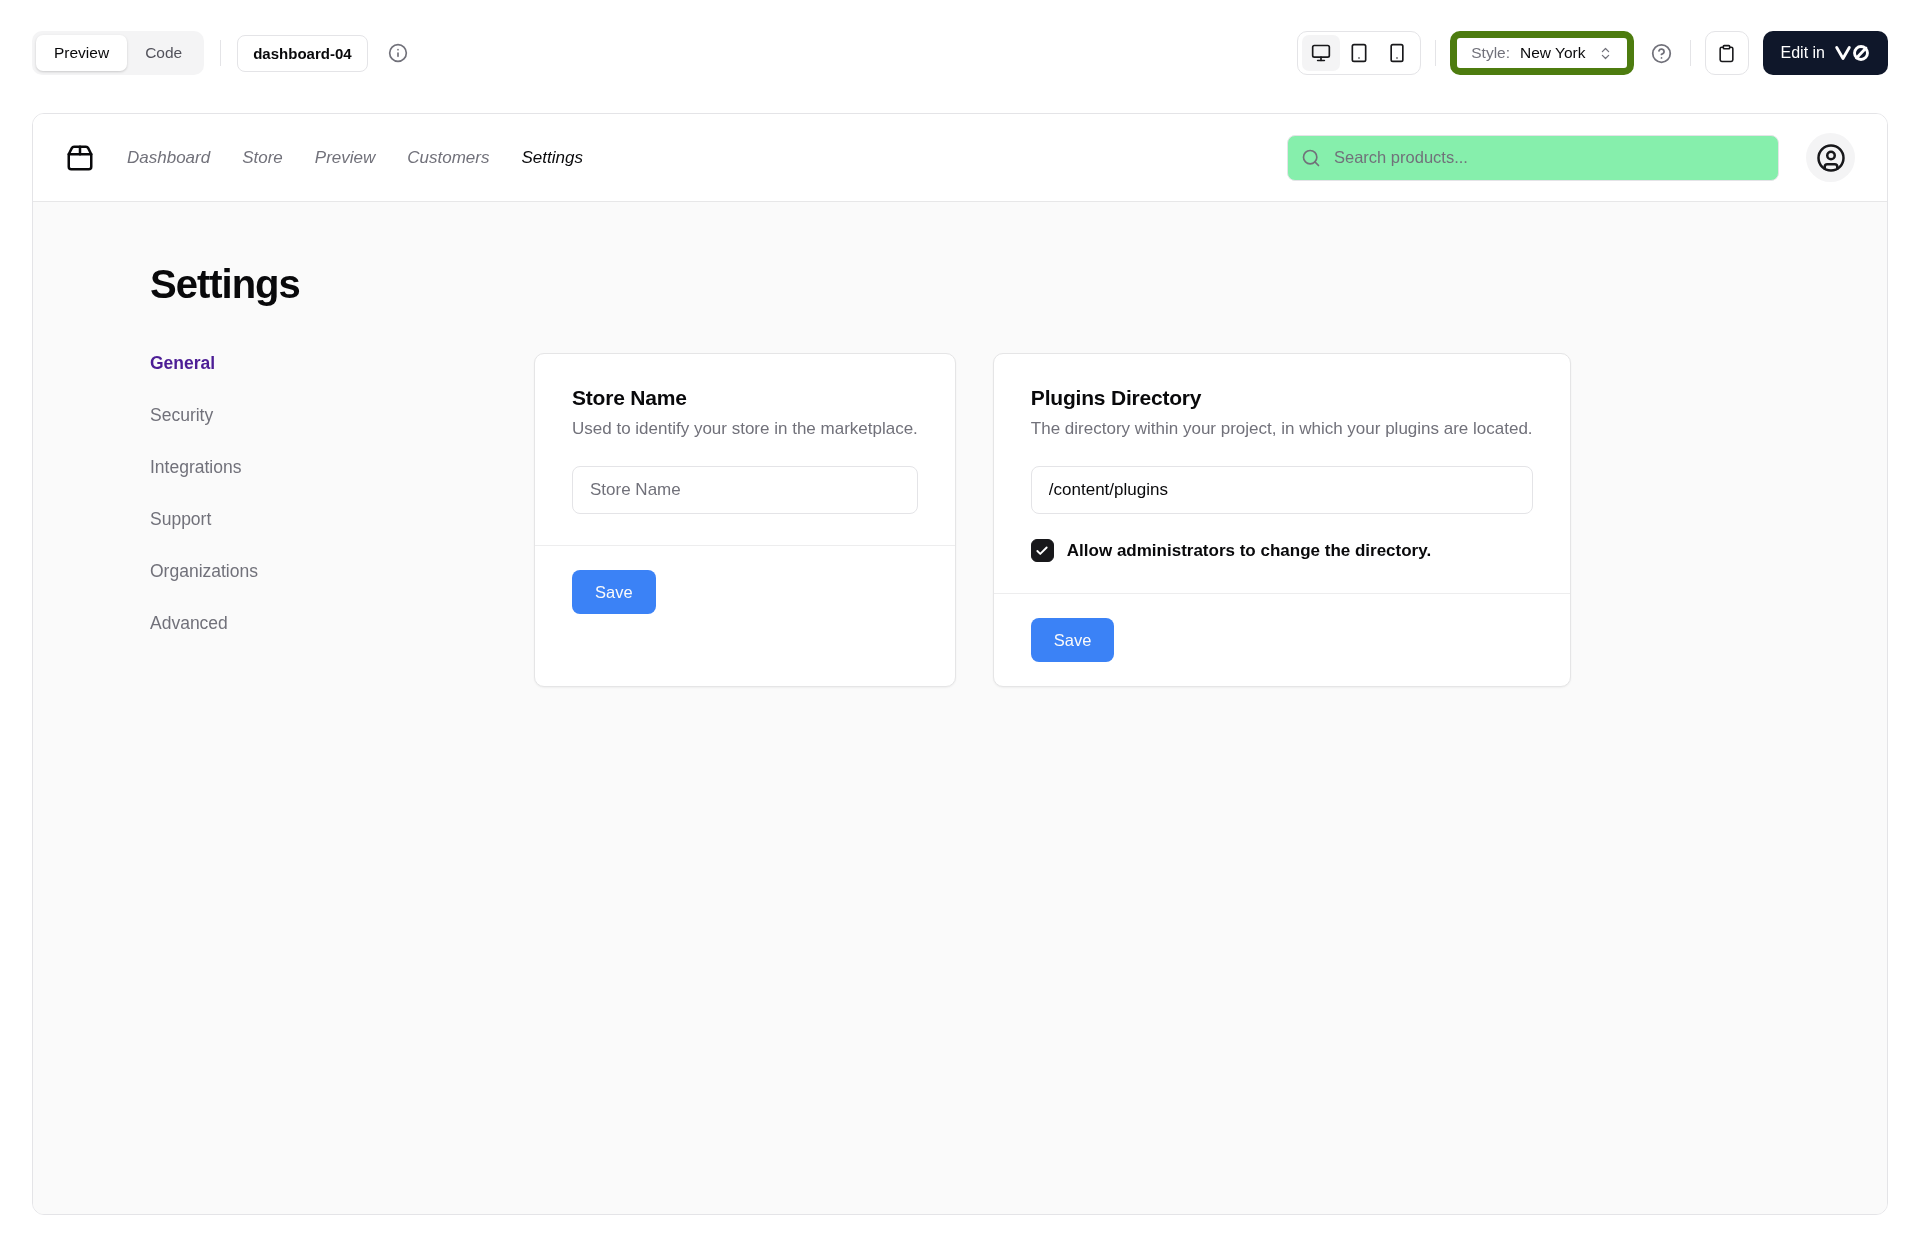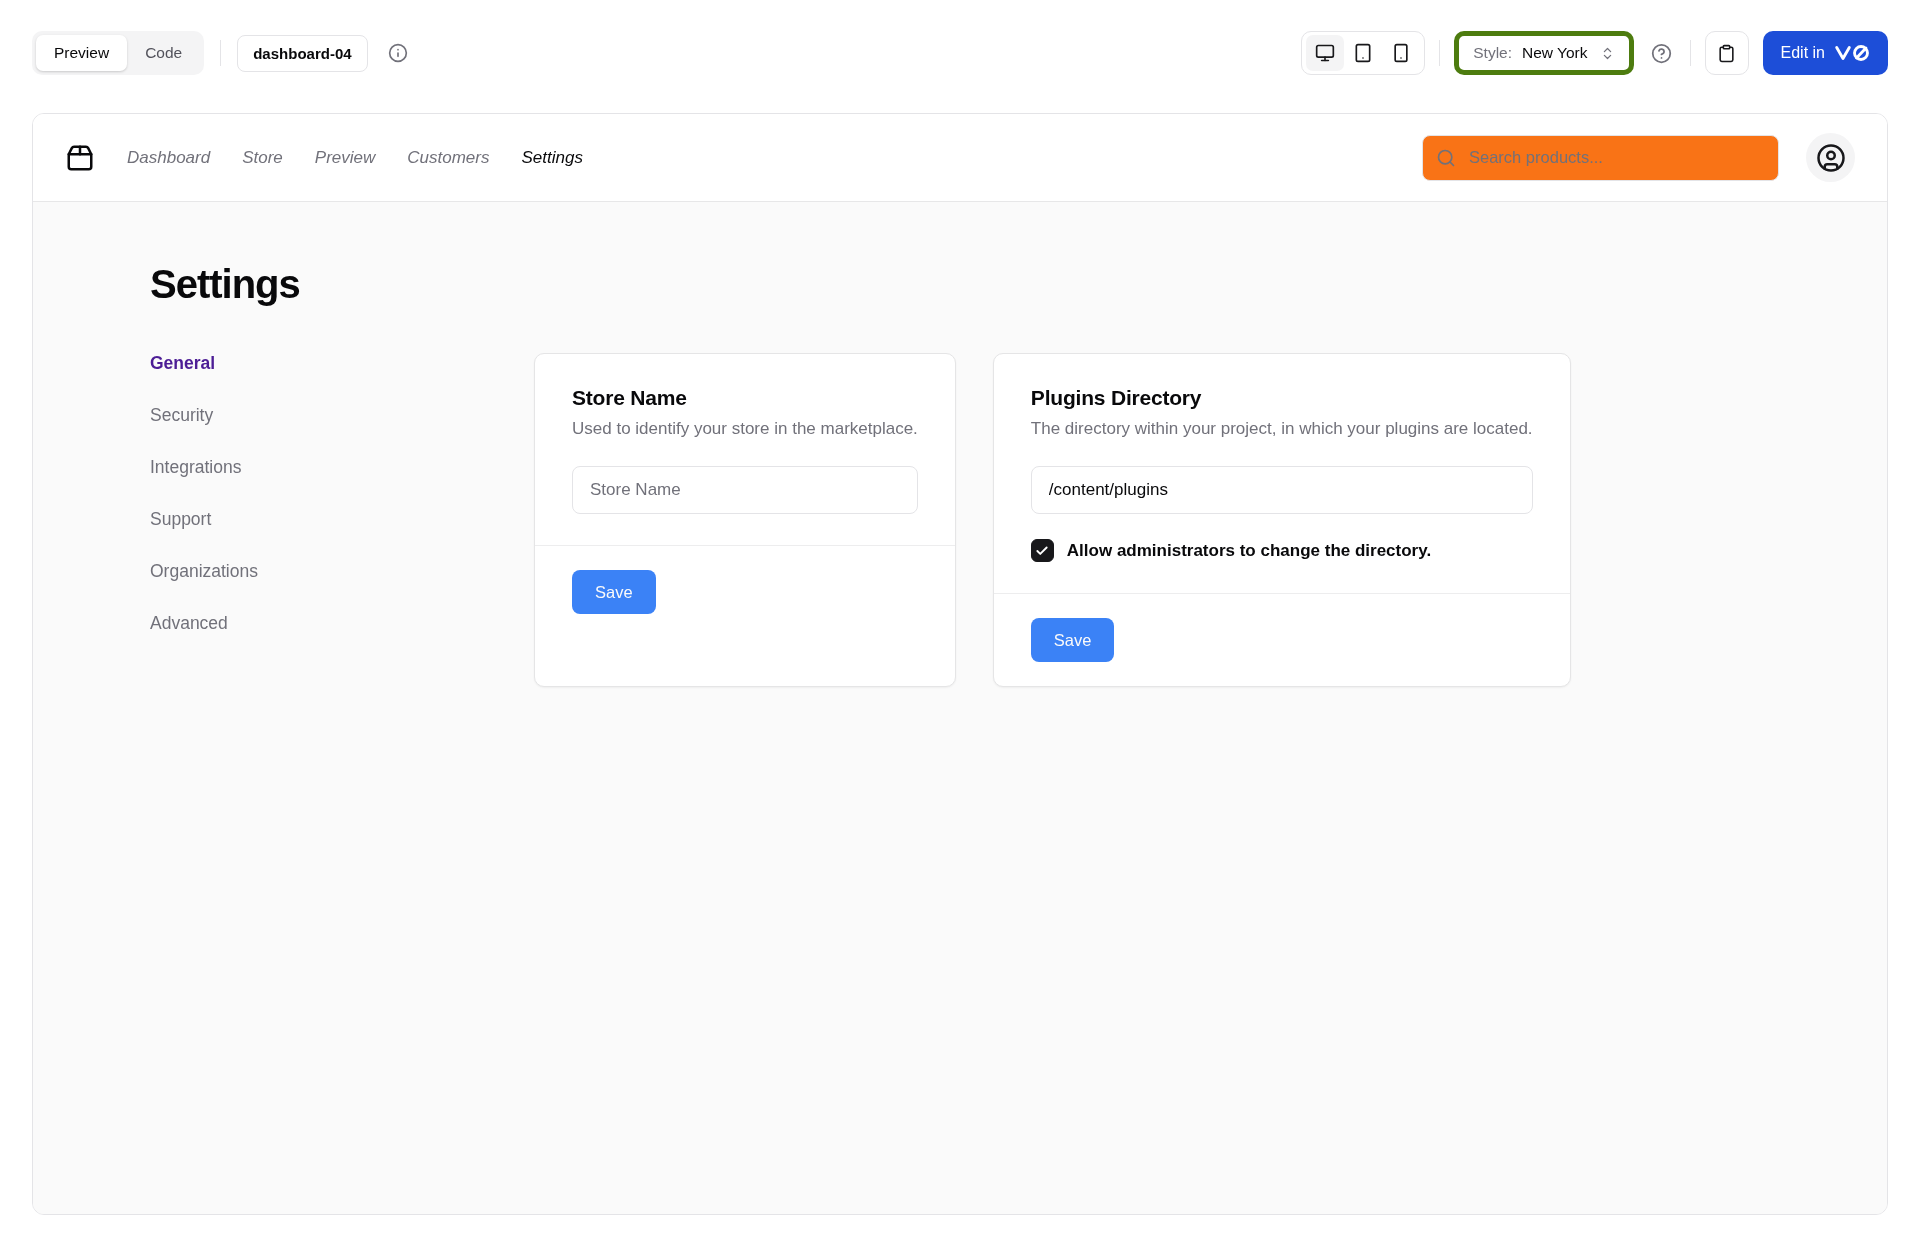--- a/index.html
+++ b/index.html
@@ -49,34 +49,34 @@
     display: flex; align-items: center; border: 1px solid #e4e4e7;
     border-radius: 10px; padding: 4px; height: 44px; background: #fff;
   }
   .device-btn {
     width: 38px; height: 36px; border: none; background: transparent;
     border-radius: 7px; display: flex; align-items: center; justify-content: center;
     color: #18181b; cursor: pointer;
   }
   .device-btn.active { background: #f4f4f5; }
   .style-select {
-    display: flex; align-items: center; border: 5px solid #4d7c0f;
+    display: flex; align-items: center; border: 7px solid #4d7c0f;
     border-radius: 10px; height: 44px; padding: 4px 14px; background: #fff;
     cursor: pointer;
   }
   .style-select .lbl { color: #71717a; font-size: 15.5px; }
   .style-select .val { color: #09090b; font-size: 15.5px; font-weight: 500; margin-left: 10px; }
   .style-select .chev { margin-left: 12px; color: #71717a; }
   .clipboard-btn {
     width: 44px; height: 44px; border: 1px solid #e4e4e7; border-radius: 10px;
     background: #fff; display: flex; align-items: center; justify-content: center;
     color: #18181b; cursor: pointer;
   }
   .edit-btn {
-    height: 44px; border: none; border-radius: 10px; background: #1d4ed8;
+    height: 44px; border: none; border-radius: 10px; background: #0f172a;
     color: #fff; display: flex; align-items: center; padding: 0 18px;
     font: 500 16px "Liberation Sans", sans-serif; cursor: pointer;
   }
   .edit-btn .v0 { margin-left: 9px; display: flex; align-items: center; }
 
   
   .preview {
     margin: 38px 32px 0; height: 1102px;
     border: 1px solid #e4e4e7; border-radius: 12px;
     background: #fff; overflow: hidden;
@@ -97,23 +97,23 @@
     font-style: italic;
   }
   .nav-links a.active { color: #09090b; font-weight: 500; }
   .nav-right { margin-left: auto; display: flex; align-items: center; }
   .search-wrap { position: relative; }
   .search-wrap .search-ic {
     position: absolute; left: 14px; top: 50%; transform: translateY(-50%);
     color: #71717a;
   }
   .search-input {
-    width: 357px; height: 46px; border: 1px solid #e4e4e7; border-radius: 8px;
+    width: 492px; height: 46px; border: 1px solid #e4e4e7; border-radius: 8px;
     padding: 0 32px 0 46px; font: 16.5px "Liberation Sans", sans-serif;
-    color: #09090b; background: #f97316; outline: none;
+    color: #09090b; background: #86efac; outline: none;
   }
   .search-input::placeholder { color: #71717a; }
   .avatar-btn {
     margin-left: 27px; width: 49px; height: 49px; border-radius: 50%;
     background: #f4f4f5; border: none; display: flex; align-items: center;
     justify-content: center; color: #18181b; cursor: pointer;
   }
 
   
   .dash-main { flex: 1; background: #fafafa; overflow: hidden; }

